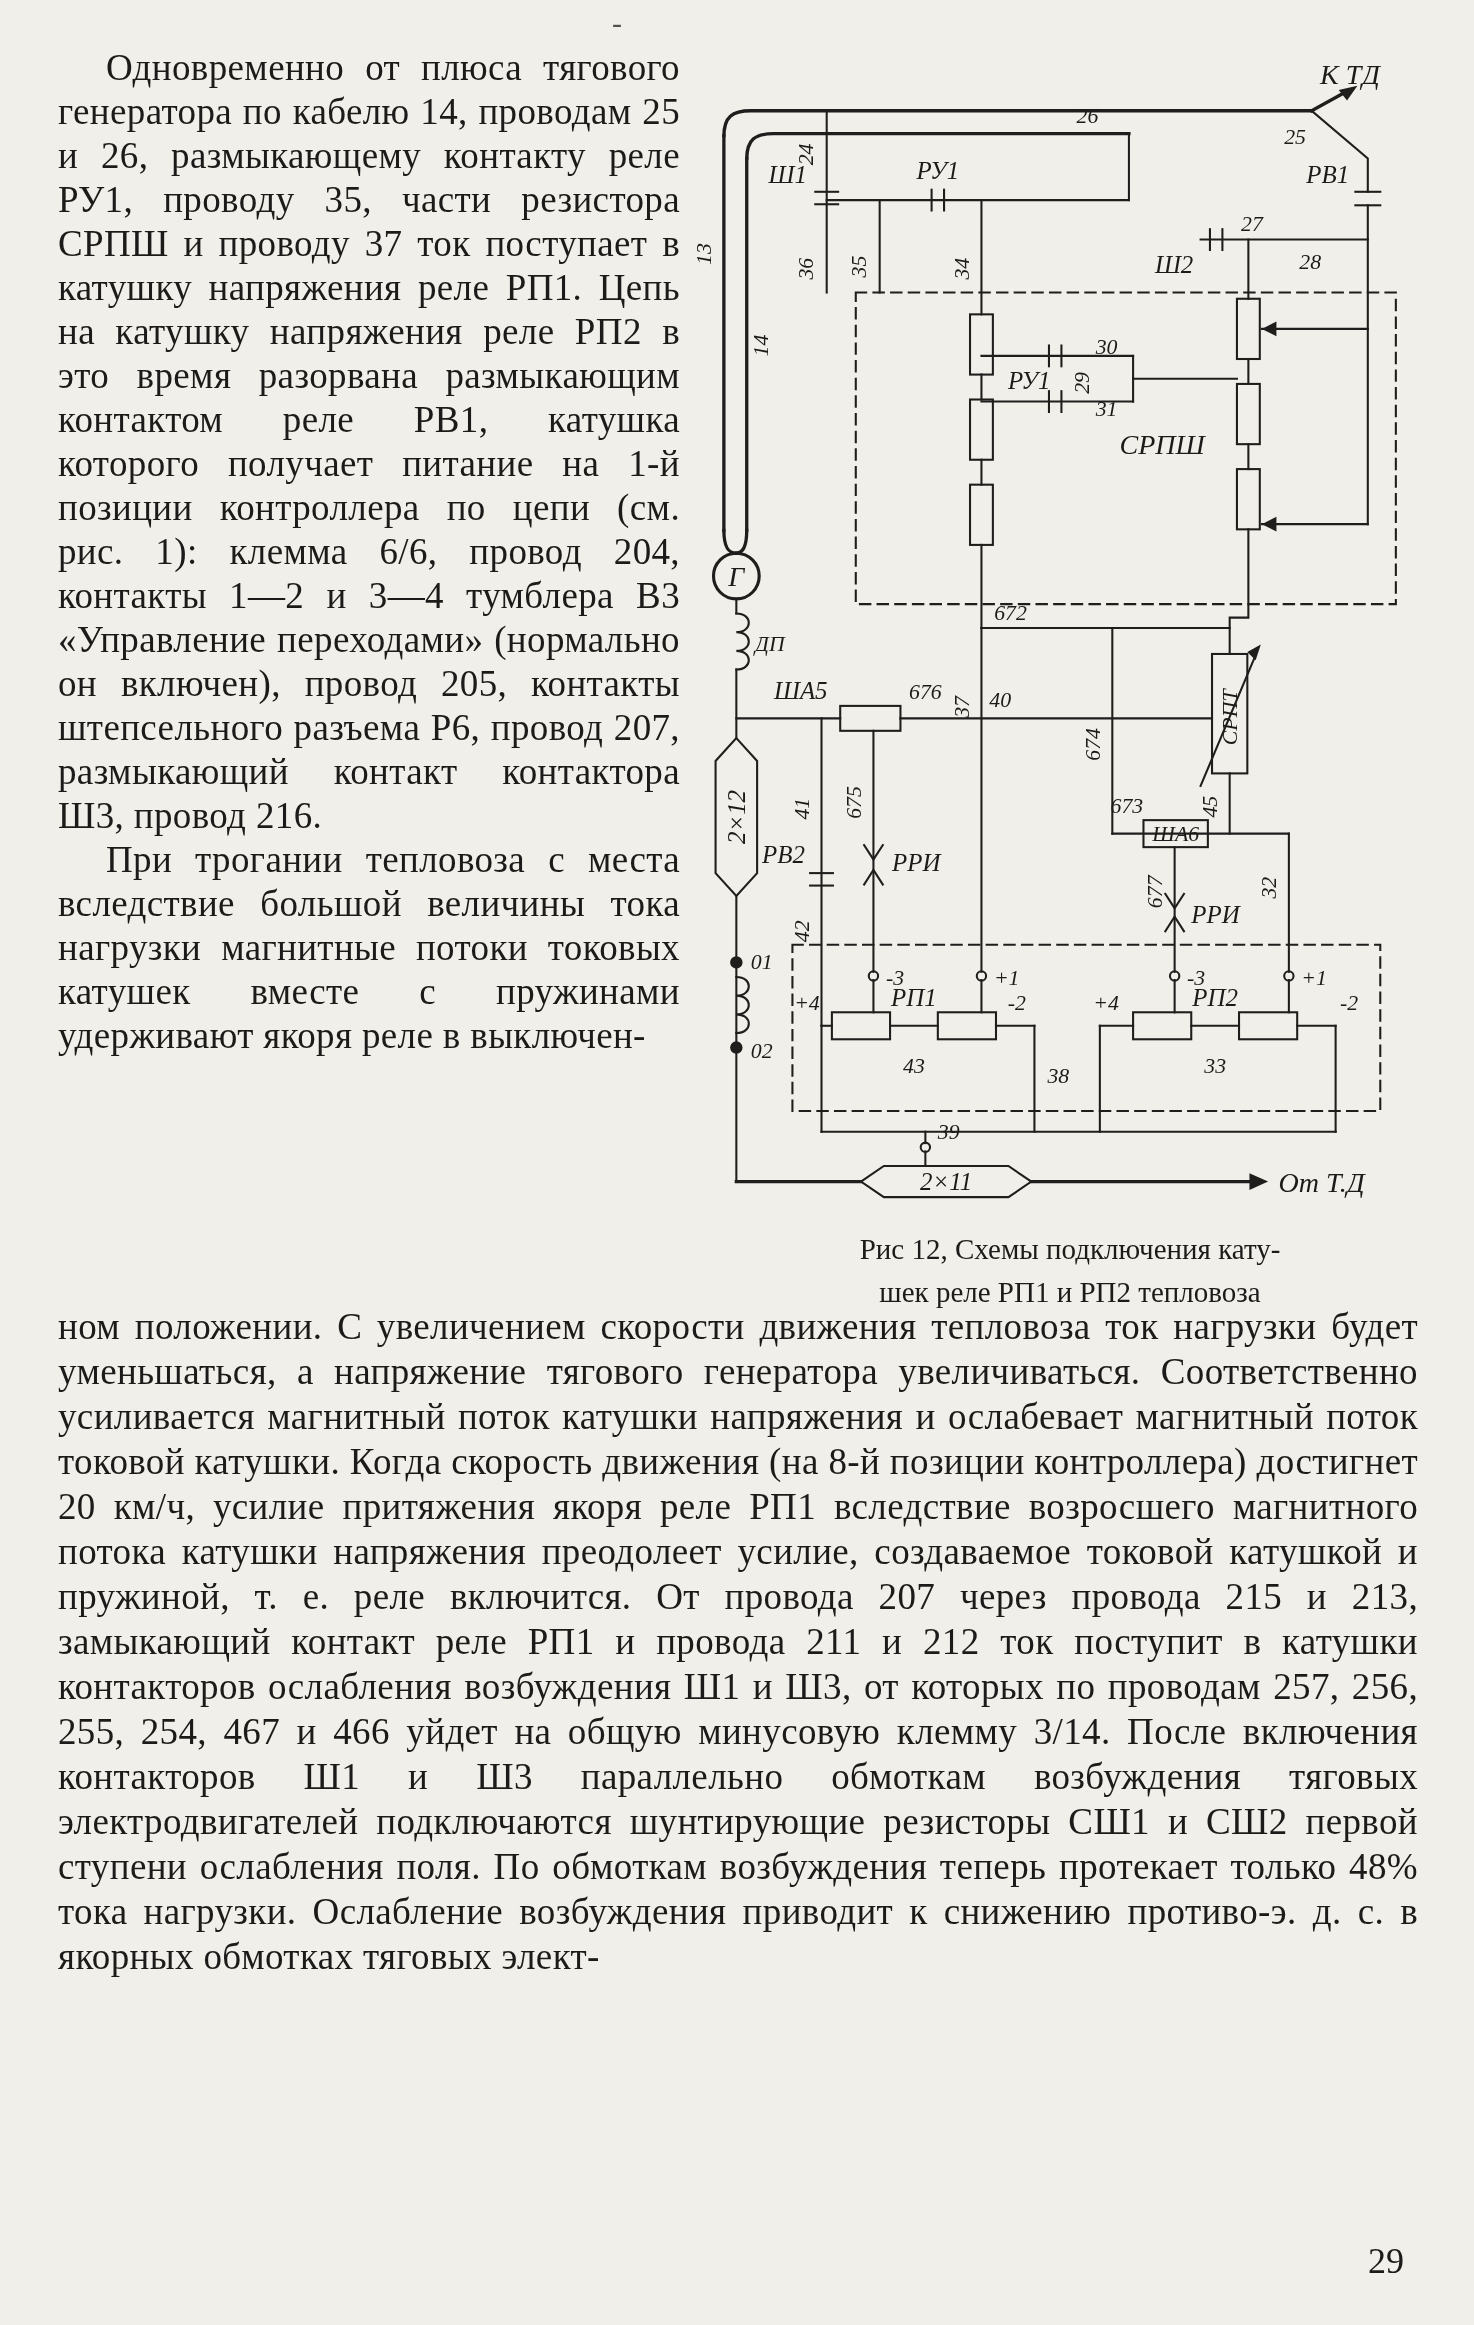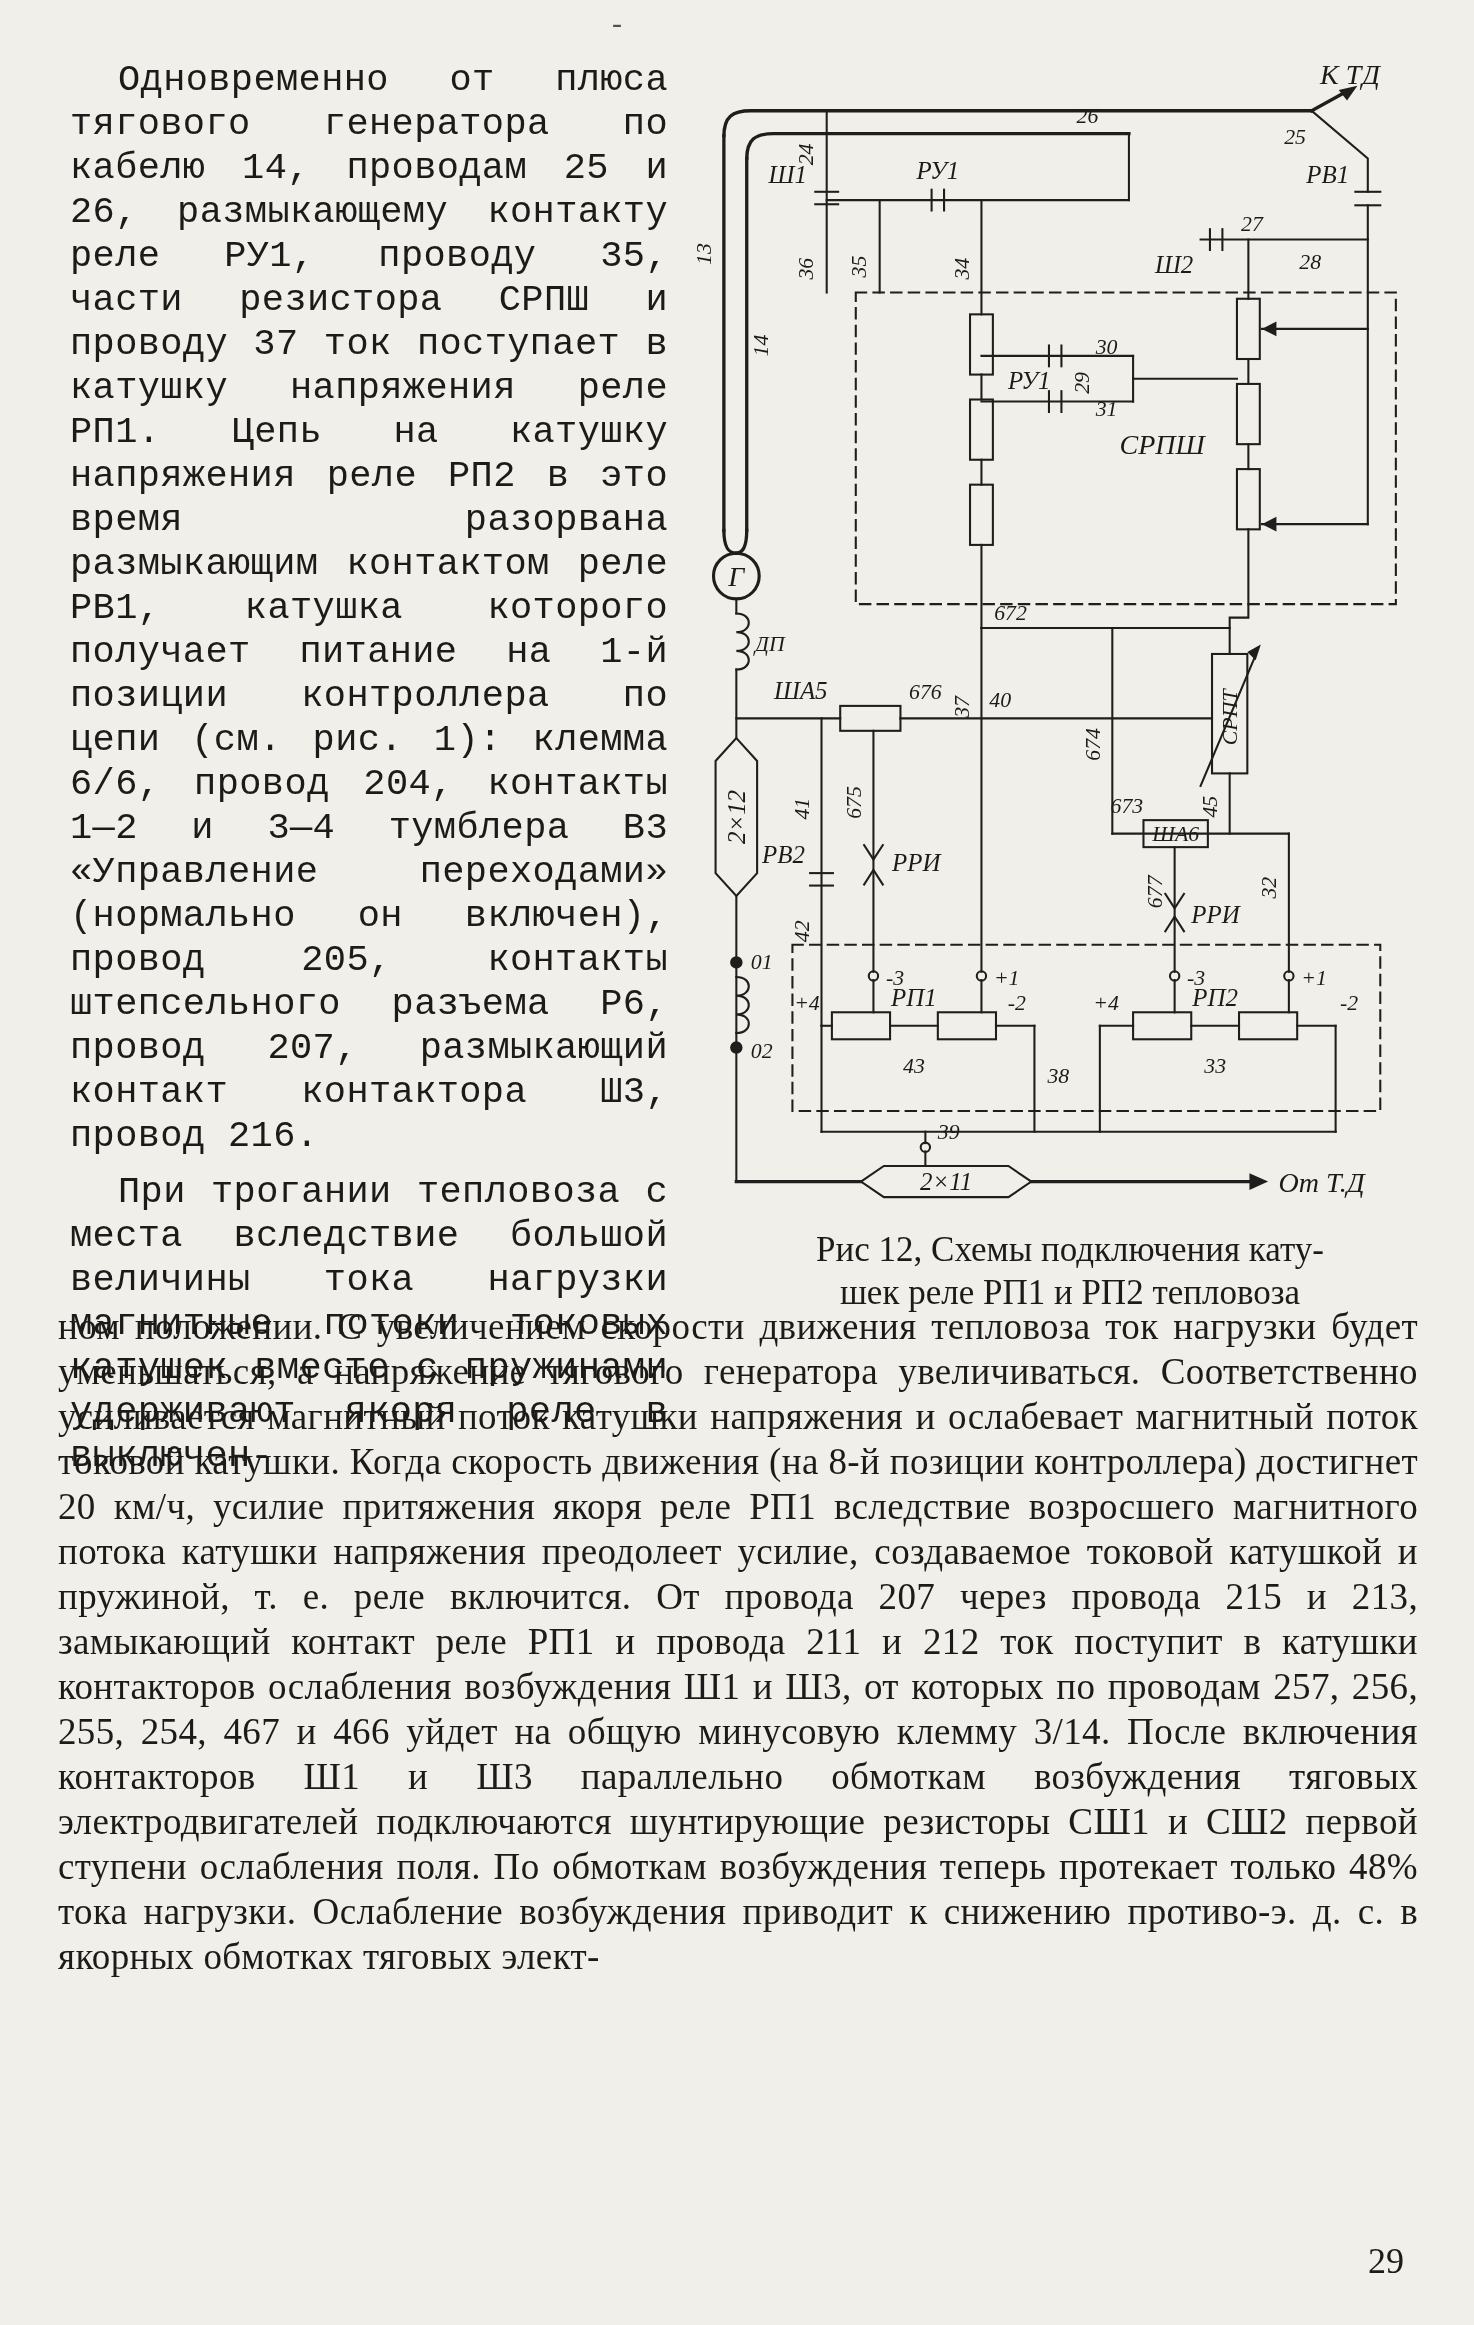--- a/index.html
+++ b/index.html
@@ -7,29 +7,29 @@
     width:1474px;height:2325px;position:relative;overflow:hidden;
     background:#f1efe9;
     background-image:linear-gradient(180deg,#efede6 0%,#f2f0ea 30%,#f0eee8 70%,#ecead f 100%);
     color:#1c1b19;
     font-family:"Liberation Serif","DejaVu Serif",serif;
   }
   .col-left{
     position:absolute;left:58px;top:46px;width:622px;
     font-size:37px;line-height:44px;text-align:justify;letter-spacing:.01em;
   }
-  .col-left p{margin:12px;text-indent:48px;font-family:Liberation Mono, monospace;}
+  .col-left p{margin:0;text-indent:48px;}
   .figure{position:absolute;left:676px;top:36px;width:748px;}
   .figure svg{display:block;}
   svg .lbl{font-family:"Liberation Serif","DejaVu Serif",serif;font-style:italic;fill:#1c1b19;font-size:21px;}
   svg .lbl.big{font-size:24px;}
   svg .lbl.huge{font-size:27px;}
   .caption{
     position:absolute;left:732px;top:1228px;width:676px;
-    font-size:35px;line-height:43px;text-align:center;
+    font-size:29px;line-height:43px;text-align:center;
   }
   .body-bottom{
     position:absolute;left:58px;top:1304px;width:1360px;
     font-size:37px;line-height:45px;text-align:justify;letter-spacing:.01em;
   }
   .body-bottom p{margin:0;}
   .page-number{position:absolute;left:1368px;top:2240px;font-size:36px;}
   .top-mark{position:absolute;left:612px;top:6px;font-size:30px;color:#55524c;}
 </style>
 </head>

